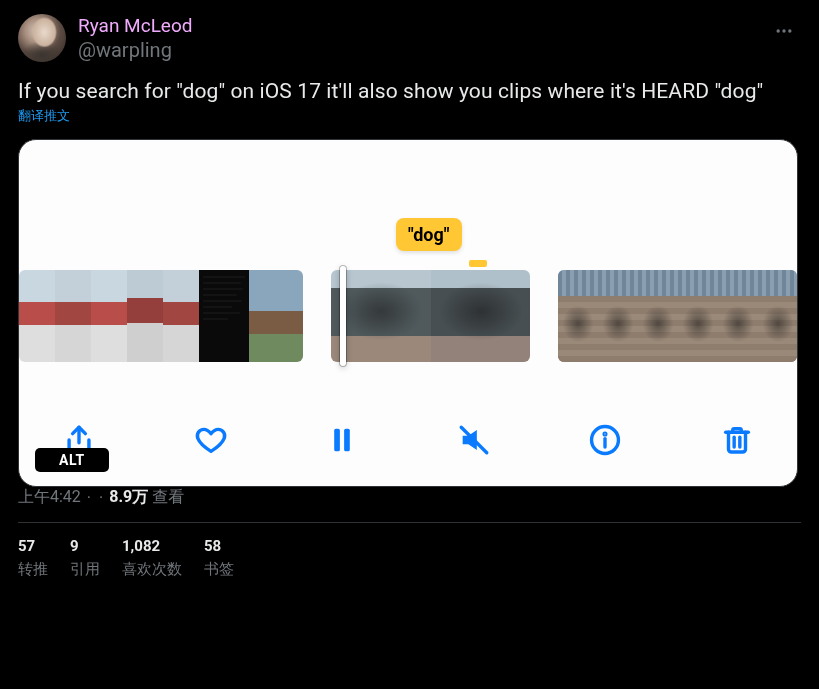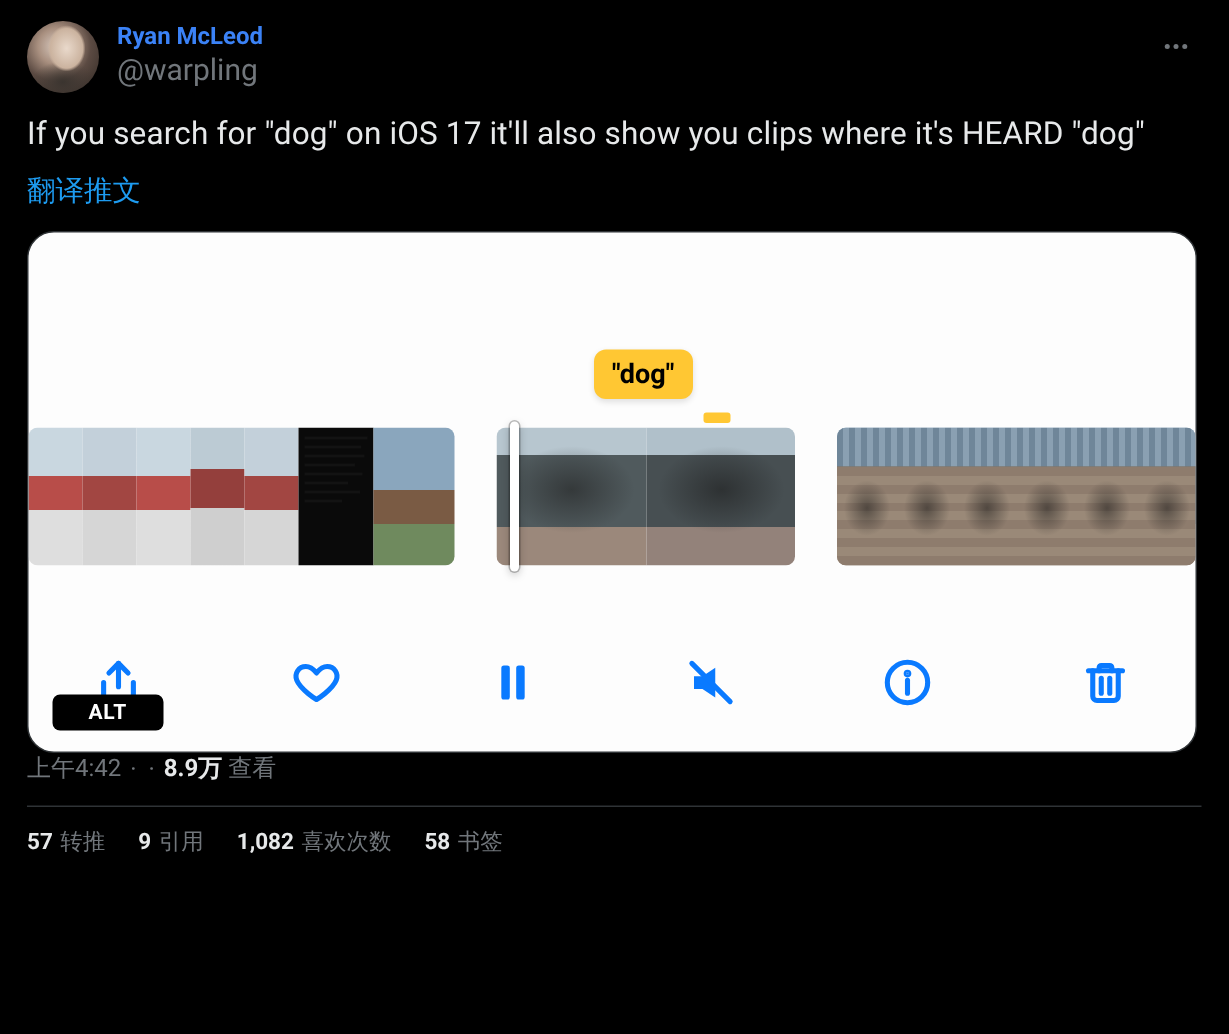--- a/index.html
+++ b/index.html
@@ -19,37 +19,36 @@
     background: radial-gradient(circle at 40% 35%, #d7c9bf 0%, #a88f7f 28%, #5b4a42 55%, #2b2520 100%);
     flex-shrink: 0; overflow: hidden; position: relative;
   }
   .avatar::after{
     content:""; position:absolute; inset:0;
     background:
       radial-gradient(ellipse 18px 22px at 55% 38%, #e9d9cb 0%, #cbb39f 60%, transparent 70%),
       radial-gradient(ellipse 30px 20px at 50% 85%, #3a342f 0%, transparent 70%);
   }
   .names { display: flex; flex-direction: column; line-height: 1.25; }
-  .display-name { font-weight: 700; font-size: 16px; color: #3b82f6; }
+  .display-name { font-weight: 400; font-size: 19px; color: #f0abfc; }
   .handle { font-size: 20px; color: #71767b; }
   .more-btn {
     position: absolute; right: 0; top: 0;
     width: 34px; height: 34px; border-radius: 50%;
     display: flex; align-items: center; justify-content: center;
     color: #71767b; cursor: pointer;
   }
   .more-btn svg { width: 20px; height: 20px; fill: #71767b; }
   .body-text {
     margin-top: 14px;
     font-size: 21px; line-height: 1.35;
     color: #e7e9ea; letter-spacing: 0.1px;
   }
   .translate-link {
-    margin-top: 10px;
-    color: #1d9bf0; font-size: 19px; cursor: pointer; display: inline-block;
+    color: #1d9bf0; font-size: 13px; cursor: pointer; display: inline-block;
   }
   .media-card {
     margin-top: 14px;
     width: 780px; height: 348px;
     background: #fdfdfd; border-radius: 18px;
     position: relative; overflow: hidden;
     border: 1px solid #2f3336;
   }
   .tooltip-bubble {
     position: absolute; left: 377px; top: 78px;
@@ -128,21 +127,21 @@
   .meta-row {
     color: #71767b; font-size: 16px;
     display: flex; align-items: center; gap: 4px; flex-wrap: wrap;
   }
   .meta-row .sep { margin: 0 2px; }
   .meta-row .views-count { color: #e7e9ea; font-weight: 700; }
   .divider { margin-top: 14px; height: 1px; background: #2f3336; }
   .stats-row {
     margin-top: 14px; display: flex; gap: 22px; color: #71767b; font-size: 15px;
   }
-  .stat { display: flex; gap: 5px; align-items: baseline; cursor: pointer; }
+  .stat { display: flex; gap: 5px; align-items: baseline; cursor: pointer; flex-direction: column; }
   .stat .num { color: #e7e9ea; font-weight: 700; }
 </style>
 </head>
 <body>
 
 <div class="tweet">
 
   <div class="header">
     <div class="avatar"></div>
     <div class="names">

